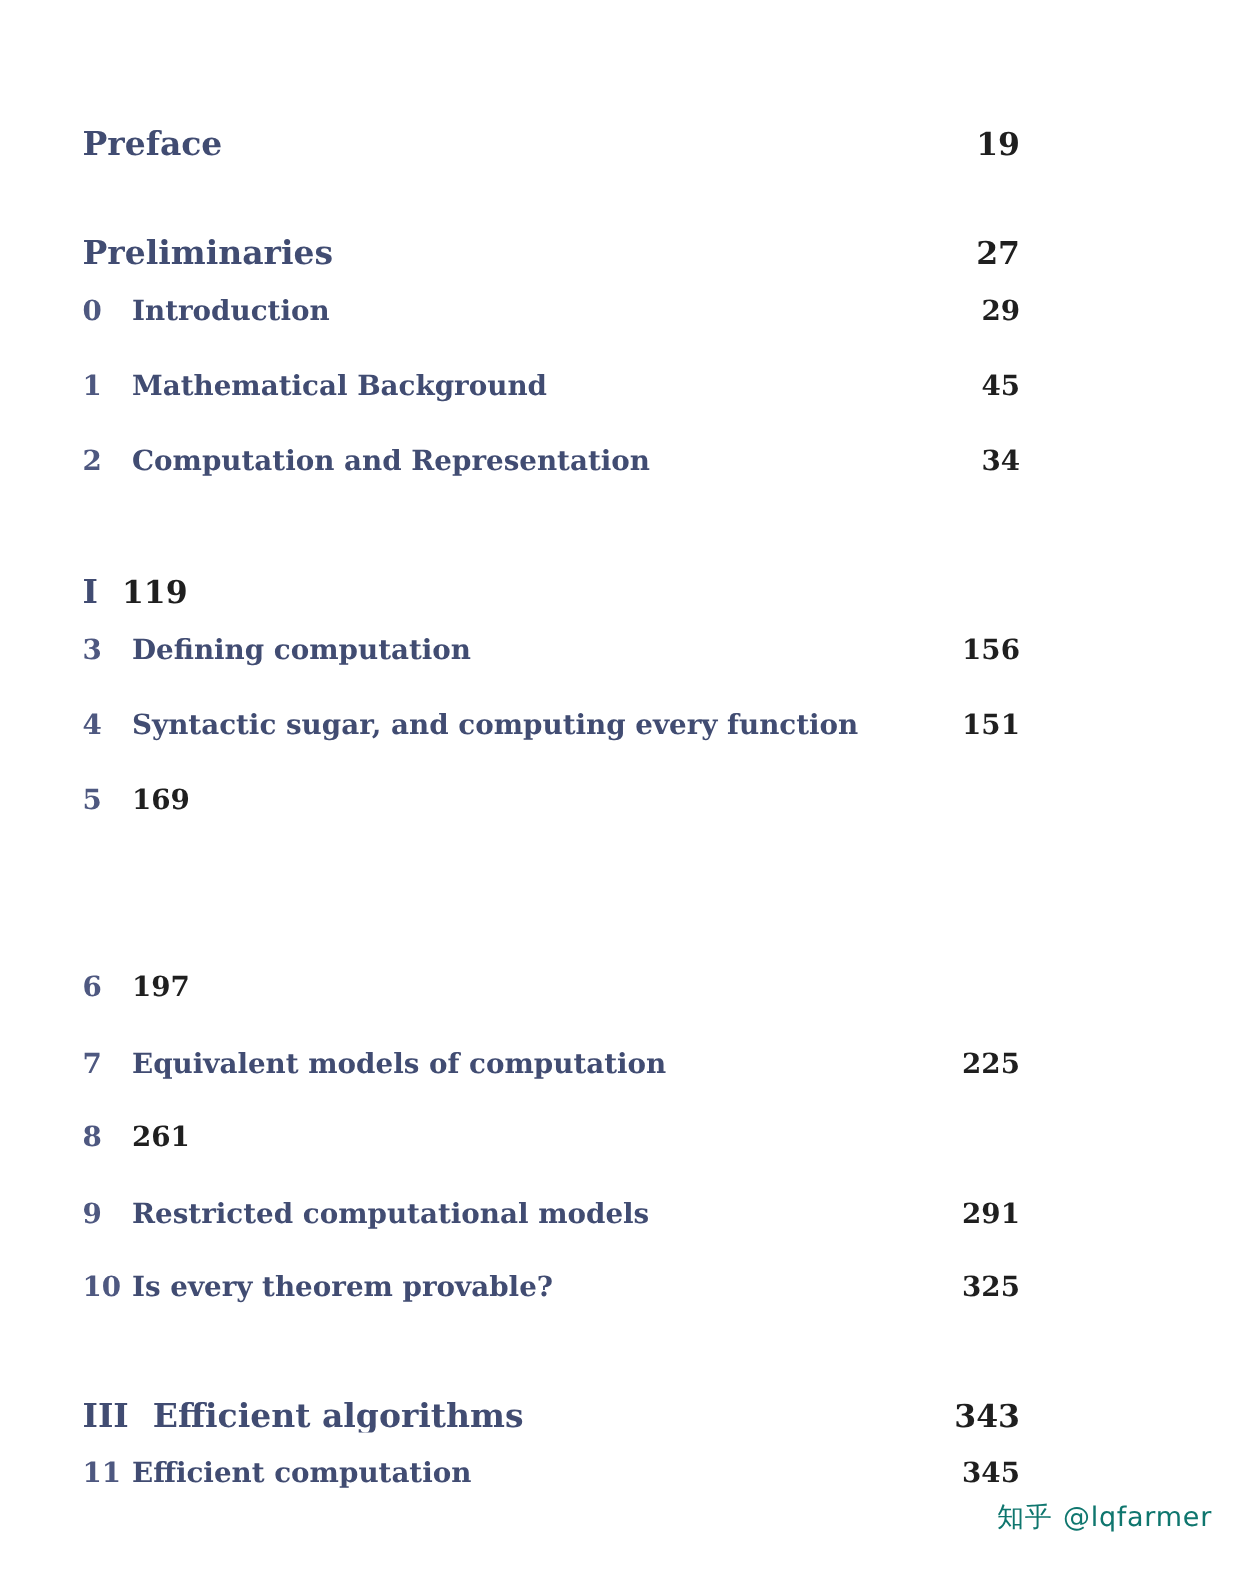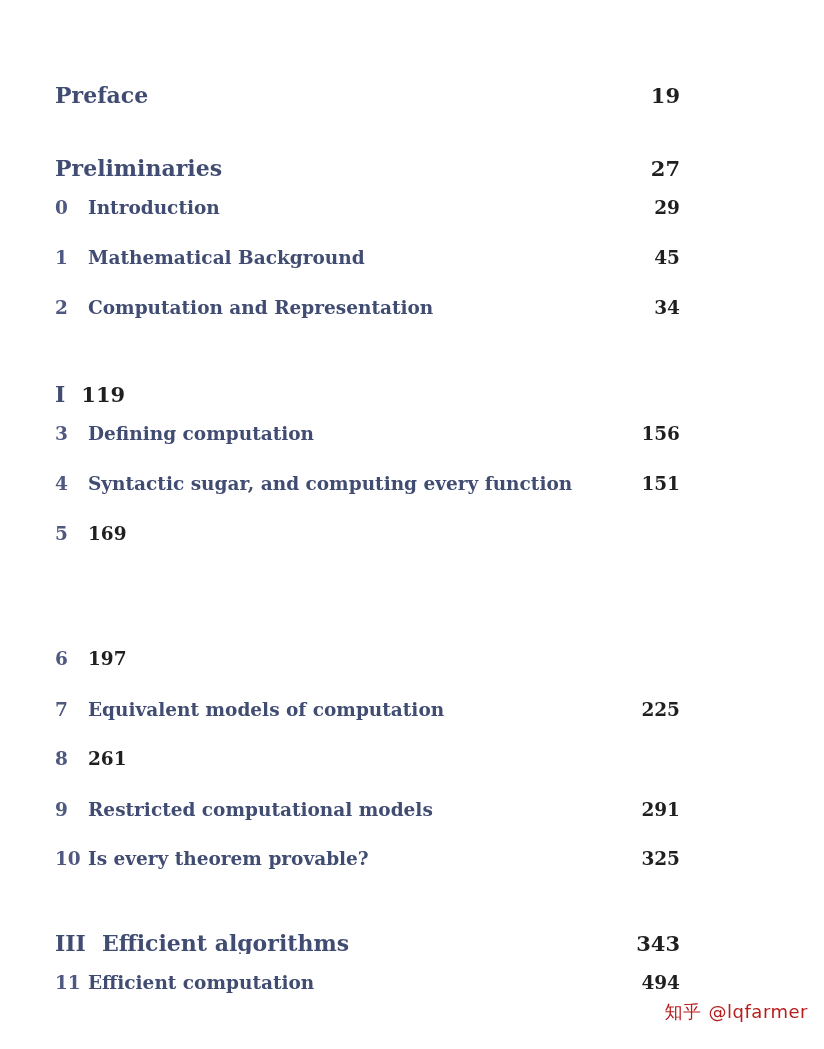--- a/index.html
+++ b/index.html
@@ -43,21 +43,21 @@
   .kind-chapter { font-size: 18.5px; }
   .kind-chapter .num { min-width: 33px; }
   .kind-chapter .pageno { font-size: 18.5px; }
   .watermark {
     position: absolute;
     top: 1001px;
     right: 16px;
     font-family: "DejaVu Sans", "Liberation Sans", sans-serif;
     font-size: 18px;
     line-height: 1.2;
-    color: #b91c1c;
+    color: #0f766e;
     letter-spacing: 0.5px;
     white-space: nowrap;
   }
   .watermark .site { margin-right: 7px; }
 </style>
 </head>
 <body>
 
 <div class="page">
 
@@ -142,20 +142,20 @@
 
   <div class="row kind-part" style="top:922px">
     <span class="num">III</span>
     <span class="title">Efficient algorithms</span>
     <span class="pageno">343</span>
   </div>
 
   <div class="row kind-chapter" style="top:974px">
     <span class="num">11</span>
     <span class="title">Efficient computation</span>
-    <span class="pageno">494</span>
+    <span class="pageno">345</span>
   </div>
 
   <div class="watermark">
     <span class="site">知乎</span><span class="handle">@lqfarmer</span>
   </div>
 
 </div>
 
 </body></html>

